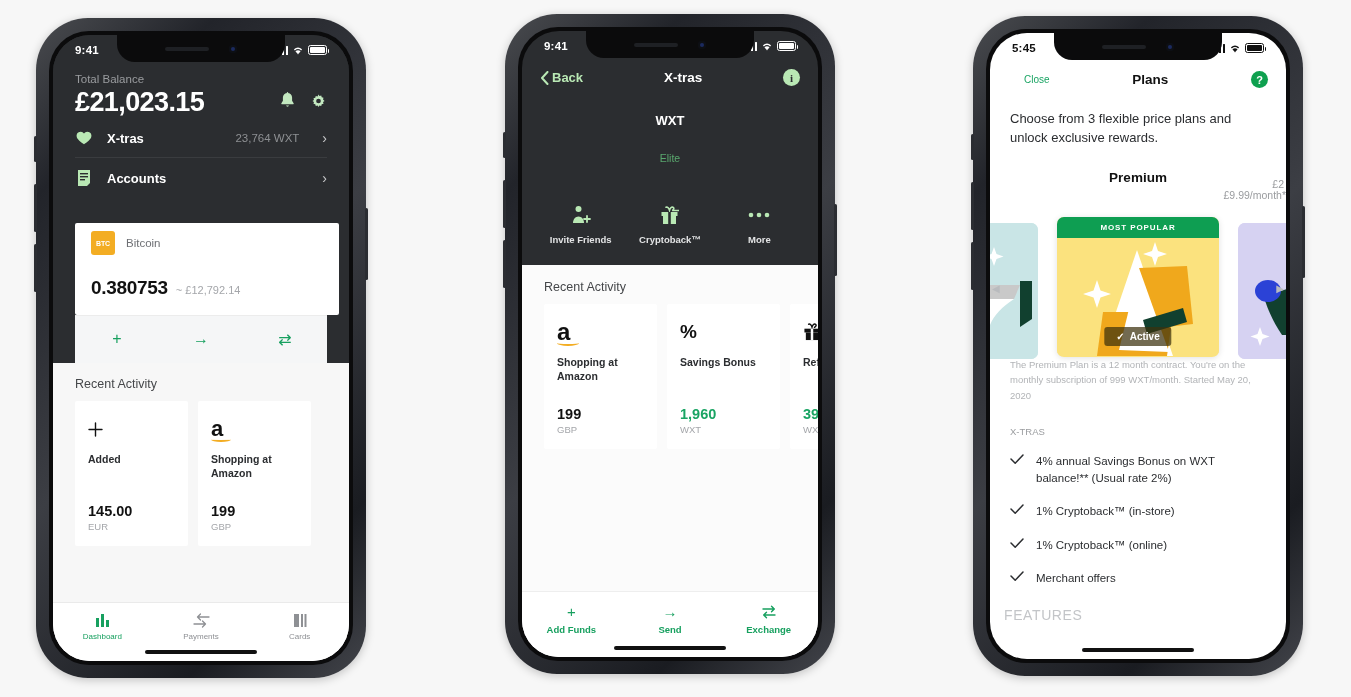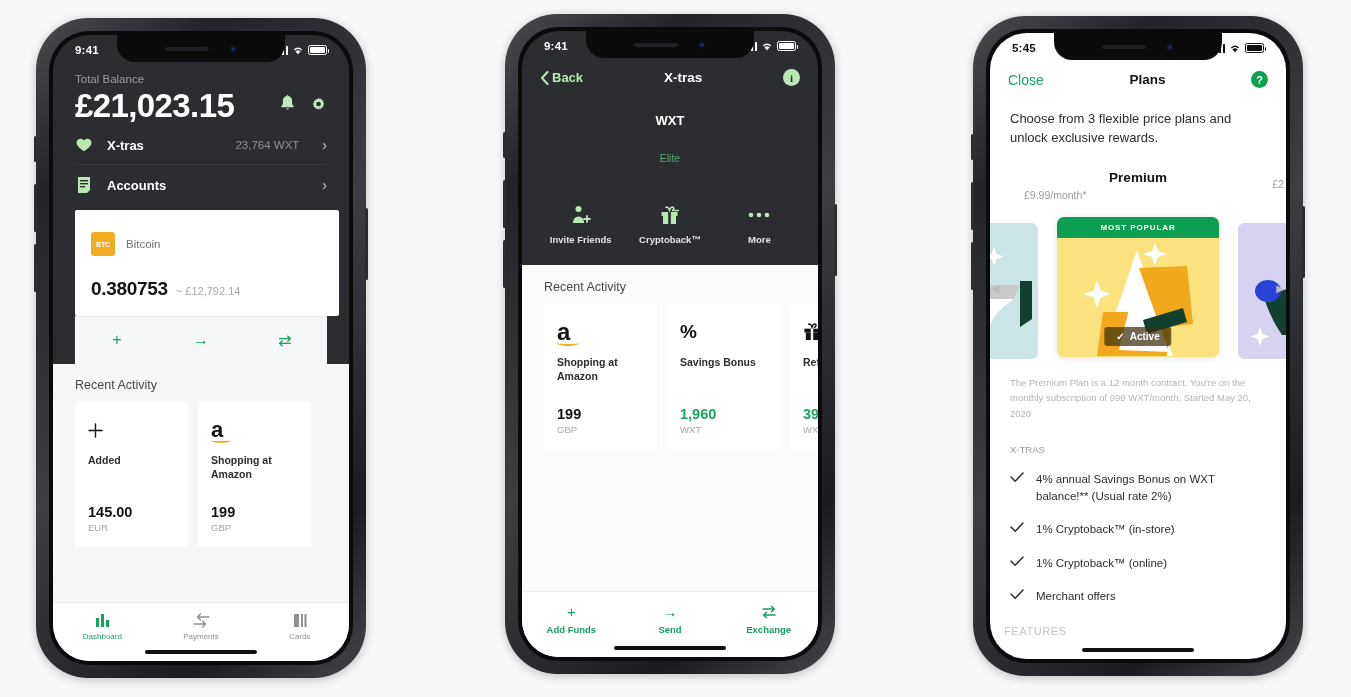--- a/index.html
+++ b/index.html
@@ -81,36 +81,36 @@
   .home-ind {
     position:absolute; bottom:7px; left:50%; transform:translateX(-50%);
     width:112px; height:4.5px; border-radius:3px; background:#111; z-index:35;
   }
 
   
   .p1-screen { background:#2b2d30; display:flex; flex-direction:column; }
   .p1-dark { background:#2b2d30; padding: 38px 22px 0; color:#fff; flex:0 0 auto; }
   .lbl-total { font-size:11.5px; color:#9a9c9f; margin-bottom:2px; }
   .bal-row { display:flex; align-items:center; }
-  .bal-amt { font-size:33px; font-weight:bold; letter-spacing:-.6px; flex:1; }
+  .bal-amt { font-size:27px; font-weight:bold; letter-spacing:-.6px; flex:1; }
   .ico-btn { color:#c3e8c0; margin-left:14px; cursor:pointer; }
   .dark-row {
     display:flex; align-items:center; gap:14px; padding:12px 0 11px;
     border-bottom:1px solid #3a3c3f;
   }
   .dark-row:last-child { border-bottom:none; }
   .dr-ico { width:18px; display:flex; justify-content:center; color:#b9e8b4; }
   .dr-label { font-size:13px; font-weight:bold; flex:1; }
   .dr-val { font-size:11.5px; color:#8e9093; }
   .chev { color:#c8c9cb; font-size:14px; margin-left:9px; }
 
   .acct-wrap { position:relative; background:#2b2d30; padding: 6px 22px 0; }
   .acct-card {
-    background:#fff; border-radius:2px; padding:22px 16px 16px;
-    position:relative; z-index:2;
+    background:#fff; border-radius:2px; padding:8px 16px 16px;
+    position:relative; z-index:2;margin-top:20px;
   }
   .acct-card.peek { position:absolute; right:10px; top:6px; bottom:0; width:16px; background:#fff; z-index:1; border-radius:2px;}
   .acct-head { display:flex; align-items:center; gap:11px; margin-bottom:22px; }
   .coin-badge {
     width:24px;height:24px;border-radius:3px;background:#f3ad23;
     display:flex;align-items:center;justify-content:center;
     font-size:7px;font-weight:bold;color:#fff;letter-spacing:-.2px;
   }
   .coin-name { font-size:11.5px; color:#6e7074; }
   .acct-amt-row { display:flex; align-items:baseline; gap:8px; }
@@ -171,29 +171,29 @@
   .p2-bottombar {
     background:#fff; border-top:1px solid #eee; display:flex; padding:11px 0 22px; margin-top:auto;
   }
   .p2-bb { flex:1; text-align:center; color:#17a05f; cursor:pointer; }
   .p2-bb .bi { height:17px; display:flex; align-items:center; justify-content:center; font-size:15px; }
   .p2-bb .bl { font-size:9.5px; font-weight:bold; margin-top:4px; }
 
   
   .p3-screen { background:#fff; display:flex; flex-direction:column; }
   .p3-nav { display:flex; align-items:center; padding:38px 18px 0; }
-  .p3-close { color:#19a463; font-size:14px; cursor:pointer; }
+  .p3-close { color:#19a463; font-size:10px; cursor:pointer;margin-left:16px; }
   .p3-title { flex:1; text-align:center; font-size:13.5px; font-weight:bold; color:#111; }
   .help-dot {
     width:17px;height:17px;border-radius:50%;background:#0fa04f;color:#fff;
     display:flex;align-items:center;justify-content:center;font-size:11px;font-weight:bold; cursor:pointer;
   }
   .p3-intro { font-size:13px; color:#2b2d30; line-height:1.45; padding:22px 20px 0; }
   .p3-plan-name { text-align:center; font-size:13.5px; font-weight:bold; color:#111; margin-top:22px; }
-  .p3-plan-price { text-align:left; font-size:10.5px; color:#9a9c9f; margin-top:4px;margin-left:34px; }
+  .p3-plan-price { text-align:right; font-size:10.5px; color:#9a9c9f; margin-top:4px;margin-left:34px; }
   .p3-price-right { position:absolute; right:4px; top:196px; font-size:10.5px; color:#9a9c9f; }
 
   .carousel { position:relative; height:152px; margin-top:10px; }
   .card-art { position:absolute; top:12px; border-radius:7px; overflow:hidden; }
   .card-left { left:-26px; width:74px; height:136px; background:#c9e5e6; }
   .card-right { right:-26px; width:74px; height:136px; background:#d6d2f2; }
   .card-mid {
     left:50%; transform:translateX(-50%); width:162px; height:140px; top:6px;
     background:#fbe27e; box-shadow:0 1px 6px rgba(0,0,0,.12);
   }
@@ -210,21 +210,21 @@
   }
   .carousel-arrow { position:absolute; top:72px; color:#b9bbbe; font-size:10px; }
   .ca-l { left:2px; } .ca-r { right:2px; }
 
   .p3-contract { font-size:9.5px; color:#b2b4b7; line-height:1.65; padding:14px 20px 0; }
   .p3-xtras-lbl { font-size:9.5px; color:#9a9c9f; padding:22px 20px 0; }
   .feat-list { padding:16px 20px 0; }
   .feat { display:flex; gap:12px; margin-bottom:16px; align-items:flex-start; }
   .feat .chk { color:#2b2d30; font-size:13px; line-height:1.2; flex:0 0 14px; }
   .feat .ft { font-size:11.5px; color:#2b2d30; line-height:1.5; }
-  .p3-footer-lbl { font-size:11px; color:#c3c5c8; letter-spacing:.6px; padding:4px 0 0 14px; margin-top:auto; margin-bottom:22px; }
+  .p3-footer-lbl { font-size:14px; color:#c3c5c8; letter-spacing:.6px; padding:4px 0 0 14px; margin-top:auto; margin-bottom:36px; }
 </style>
 </head>
 <body>
 
 <div class="stage">
 
   <div class="phone p1">
     <div class="btn-side sb1"></div>
       <div class="btn-side sb2"></div>
     <div class="btn-side sb3"></div>

